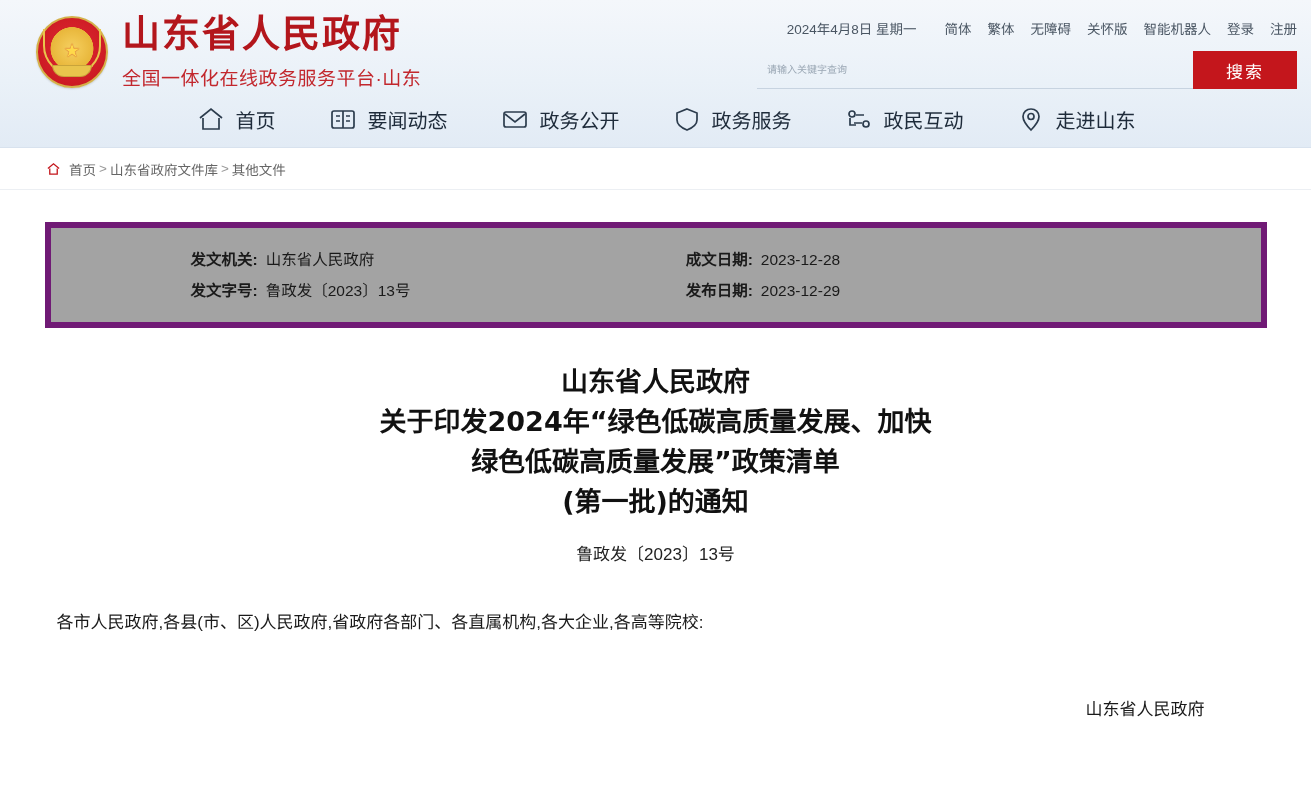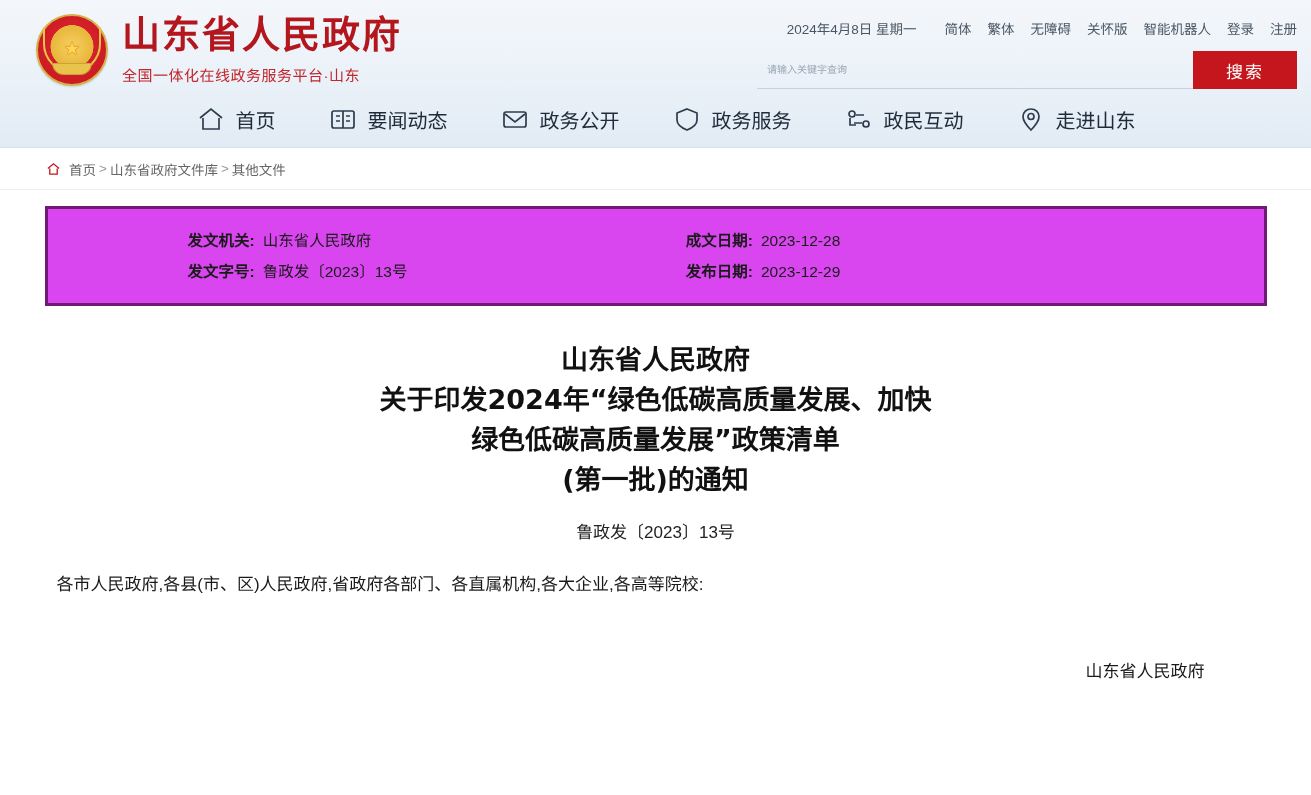--- a/index.html
+++ b/index.html
@@ -72,21 +72,21 @@
     font-family: "DejaVu Sans", sans-serif;
     font-weight: bold;
     font-size: 38px;
     color: #b3161c;
     letter-spacing: 2px;
     line-height: 1.1;
     white-space: nowrap;
   }
   .logo-sub {
     margin-top: 7px;
-    font-size: 15px;
+    font-size: 19px;
     color: #c2272d;
     letter-spacing: .5px;
     white-space: nowrap;
   }
 
   .header-right {
     margin-left: auto;
     margin-right: 14px;
     width: 540px;
     padding-top: 10px;
@@ -168,23 +168,23 @@
   .crumb-bar .home-ic { margin-right: 8px; display: flex; }
   .crumb-bar a { color: #666; text-decoration: none; }
   .crumb-sep { margin: 0 3px; color: #999; }
 
   
   .wrap {
     width: 1222px;
     margin: 0 auto;
   }
   .meta {
-    margin-top: 16px;
-    border: 3px solid #701a75;
-    background: #d946ef;
+    margin-top: 32px;
+    border: 6px solid #701a75;
+    background: #a3a3a3;
     padding: 16px 0 16px 0;
   }
   .meta-row {
     display: flex;
     font-size: 15.5px;
     color: #1a1a1a;
     line-height: 31px;
   }
   .meta-cell { display: flex; }
   .meta-cell.left { width: 52%; padding-left: 140px; }
@@ -217,21 +217,21 @@
     color: #222;
   }
   .doc-para {
     font-size: 17px;
     color: #1a1a1a;
     line-height: 36px;
     margin: 0;
     padding: 0 12px;
     text-align: justify;
   }
-  .p-first { margin-top: 24px; }
+  .p-first { margin-top: 40px; }
   .p-indent { text-indent: 2em; margin-top: 2px; }
   .sign {
     margin-top: 52px;
     padding-right: 62px;
     text-align: right;
     font-size: 17px;
     color: #1a1a1a;
     line-height: 34px;
   }
 </style>

